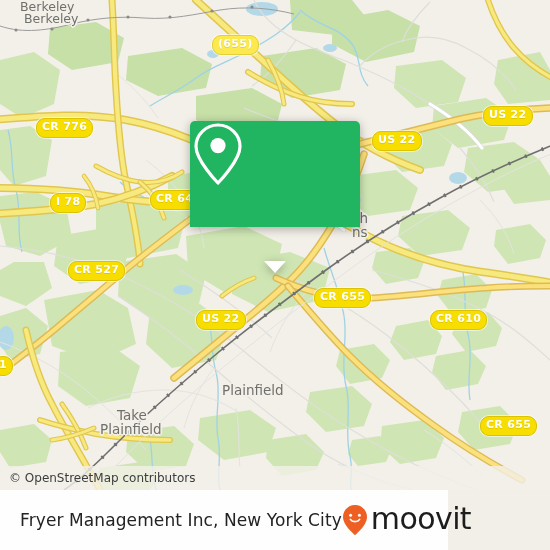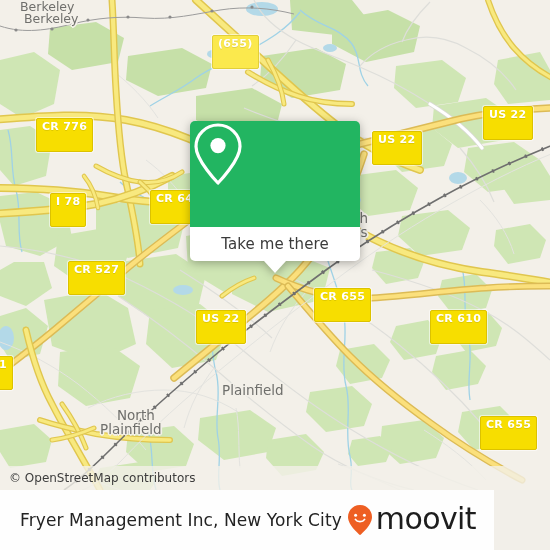--- a/index.html
+++ b/index.html
@@ -26,26 +26,26 @@
     pointer-events:none;
   }
   .maplabel.city{font-size:13.5px;color:#6f6f6c;text-align:center;}
   .maplabel.city.sm{font-size:12.5px;}
 
   
   .shield{
     position:absolute;
     background:#f7de00;
     border:1.6px solid #dcc200;
-    border-radius:2px;
+    border-radius:9px;
     color:#ffffff;
     font-size:11px;
     font-weight:bold;
     font-family:"DejaVu Sans","Liberation Sans",sans-serif;
-    padding:1px 5px 18px 5px;
+    padding:1px 5px 4px 5px;
     letter-spacing:.3px;
     white-space:nowrap;
     box-shadow:0 0 0 1px rgba(255,255,255,.55);
     text-shadow:0 1px 0 rgba(0,0,0,.10);
   }
   .shield.muted{background:#fbe94d;border-color:#e2cf3a;color:#ffffff;}
 
   
   #popup{
     position:absolute;left:190px;top:121px;width:170px;
@@ -76,21 +76,21 @@
     display:flex;align-items:center;
     background:rgba(243,240,233,.80);
   }
   #attrib span{
     font-size:12px;color:#3c3c3c;padding-left:9px;
     font-family:"DejaVu Sans","Liberation Sans",sans-serif;
   }
 
   
   #footer{
-    position:absolute;left:0;top:490px;width:494px;height:60px;
+    position:absolute;left:0;top:490px;width:448px;height:60px;
     background:rgba(255,255,255,.93);
     display:flex;align-items:center;justify-content:space-between;
     box-sizing:border-box;padding:0 18px 0 20px;
   }
   #footer .title{
     font-size:17px;color:#232323;letter-spacing:.1px;
     font-family:"DejaVu Sans","Liberation Sans",sans-serif;
     white-space:nowrap;
   }
   #brand{display:flex;align-items:flex-start;gap:3px;}
@@ -309,21 +309,21 @@
             <circle cx="212" cy="11" r="1.6"></circle>
           <circle cx="252" cy="7" r="1.6"></circle>
         </g>
       </g>
     </svg>
 
     <div id="city-labels">
         <div class="maplabel city sm" style="left: 20px; top: 0px;">Berkeley</div>
         <div class="maplabel city sm" style="left: 24px; top: 12px;">Berkeley</div>
         <div class="maplabel city" style="left: 222px; top: 383px;">Plainfield</div>
-        <div class="maplabel city" style="left: 117px; top: 408px;">North</div>
+        <div class="maplabel city" style="left: 117px; top: 408px;">Take</div>
         <div class="maplabel city" style="left: 100px; top: 422px;">Plainfield</div>
         <div class="maplabel city" style="left: 352px; top: 211px;">ch</div>
         <div class="maplabel city" style="left: 352px; top: 225px;">ns</div>
       </div>
 
     <div id="shields">
         <div class="shield muted" style="left: 212px; top: 35px;">(655)</div>
         <div class="shield" style="left: 36px; top: 118px;">CR 776</div>
         <div class="shield" style="left: 372px; top: 131px;">US 22</div>
         <div class="shield" style="left: 483px; top: 106px;">US 22</div>
@@ -337,23 +337,20 @@
         <div class="shield" style="left: -7px; top: 356px;">1</div>
       </div>
 
     <div id="popup">
       <div class="body">
         <svg width="56" height="66" viewBox="0 0 56 66">
           <path d="M28 4 C15.8 4 6 13.6 6 25.4 C6 39.5 28 62 28 62 C28 62 50 39.5 50 25.4 C50 13.6 40.2 4 28 4 Z" fill="none" stroke="#ffffff" stroke-width="3.2" stroke-linejoin="round"></path>
           <circle cx="28" cy="24.6" r="7.6" fill="#ffffff"></circle>
         </svg>
       </div>
-      <div class="foot">
-        <span>Take me there</span>
-      </div>
       <div class="tail"></div>
     </div>
 
     <div id="attrib">
       <span>© OpenStreetMap contributors</span>
     </div>
   </div>
 
   <div id="footer">
     <div class="title">Fryer Management Inc, New York City</div>

